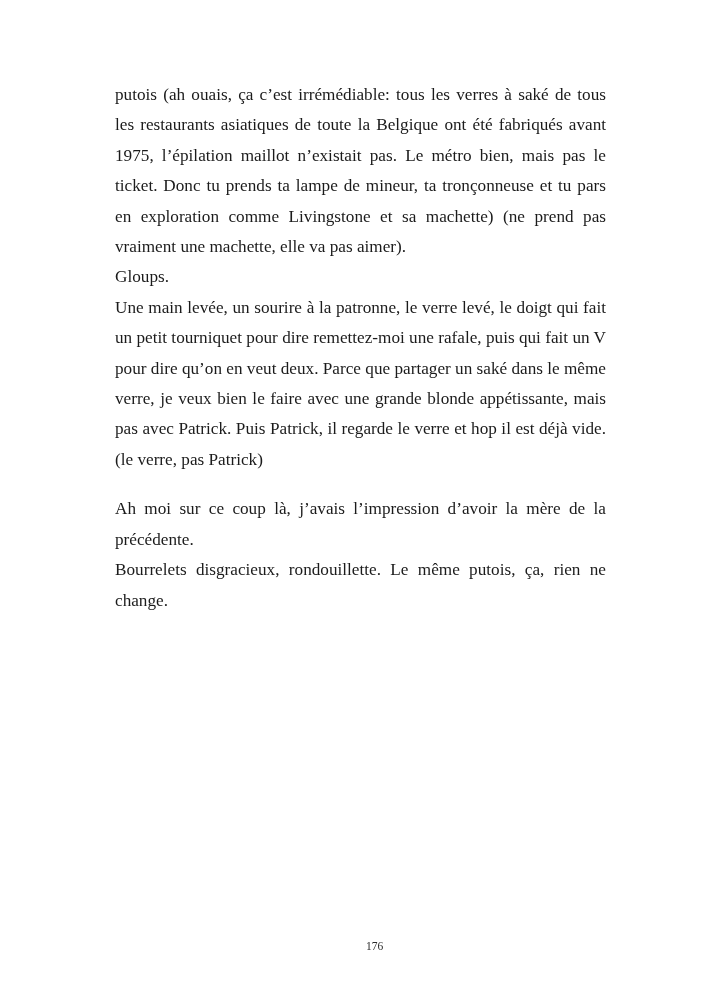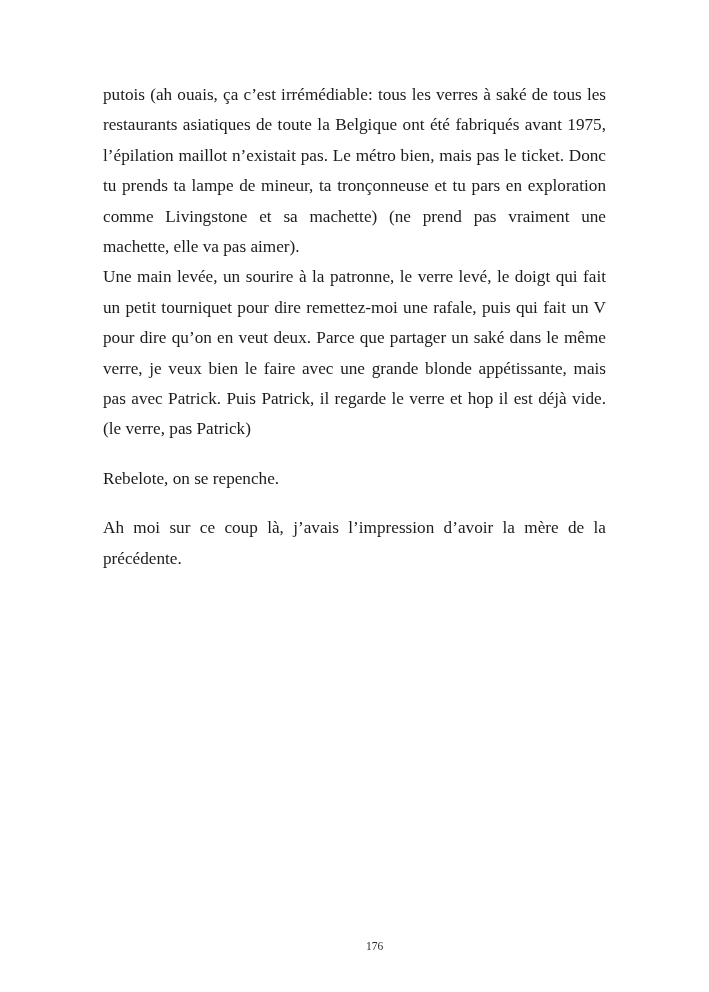--- a/index.html
+++ b/index.html
@@ -32,20 +32,21 @@
     margin: 0;
     font-size: 17.2px;
     line-height: 30.4px;
     text-align: justify;
     text-justify: inter-word;
     hyphens: none;
     color: #1b1b1b;
   }
   p.para.last-line-left {
     text-align-last: left;
+    margin-left: 12px;
   }
   p.gap-before {
     margin-top: 19px;
   }
   .folio {
     position: absolute;
     left: 0;
     top: 940px;
     width: 709px;
     text-align: center;
@@ -54,18 +55,19 @@
     font-family: Liberation Serif, serif;
     padding-left: 20px;
   }
 </style>
 </head>
 <body>
 
 <div class="page">
   <div class="text-column">
     <p class="para last-line-left">putois (ah ouais, ça c’est irrémédiable: tous les verres à saké de tous les restaurants asiatiques de toute la Belgique ont été fabriqués avant 1975, l’épilation maillot n’existait pas. Le métro bien, mais pas le ticket. Donc tu prends ta lampe de mineur, ta tronçonneuse et tu pars en exploration comme Livingstone et sa machette) (ne prend pas vraiment une machette, elle va pas aimer).</p>
+    <p class="para last-line-left">Gloups.</p>
     <p class="para last-line-left">Une main levée, un sourire à la patronne, le verre levé, le doigt qui fait un petit tourniquet pour dire remettez-moi une rafale, puis qui fait un V pour dire qu’on en veut deux. Parce que partager un saké dans le même verre, je veux bien le faire avec une grande blonde appétissante, mais pas avec Patrick. Puis Patrick, il regarde le verre et hop il est déjà vide. (le verre, pas Patrick)</p>
-    <p class="para last-line-left gap-before">Rebelote, on se repenche.</p>
     <p class="para last-line-left gap-before">Ah moi sur ce coup là, j’avais l’impression d’avoir la mère de la précédente.</p>
+    <p class="para last-line-left">Bourrelets disgracieux, rondouillette. Le même putois, ça, rien ne change.</p>
   </div>
   <div class="folio">176</div>
 </div>
 
 </body></html>

